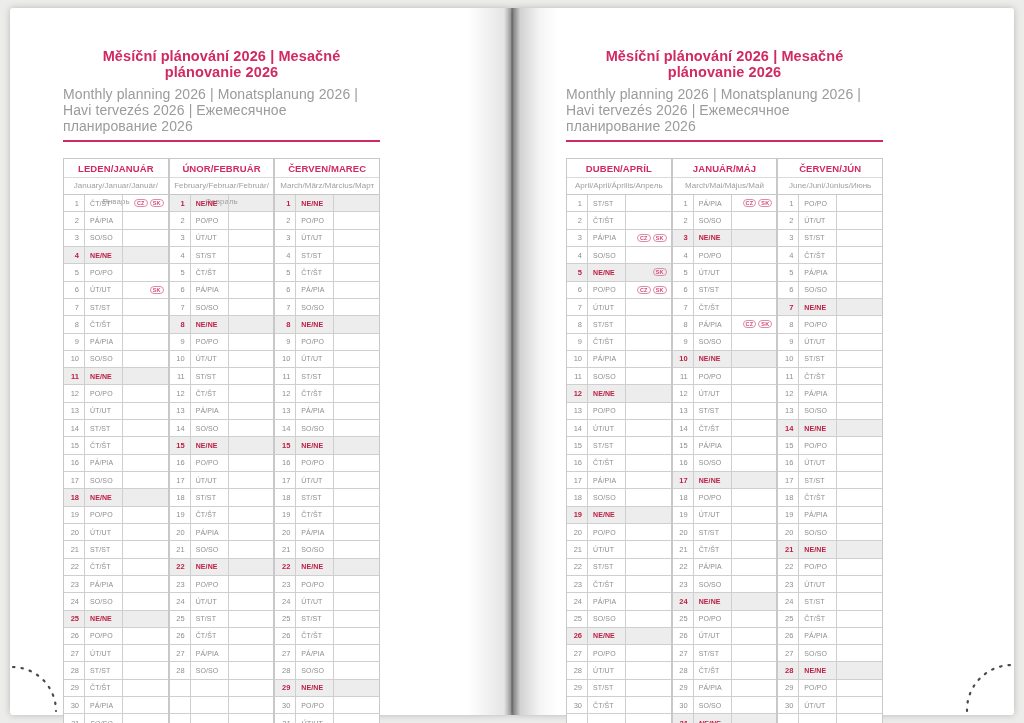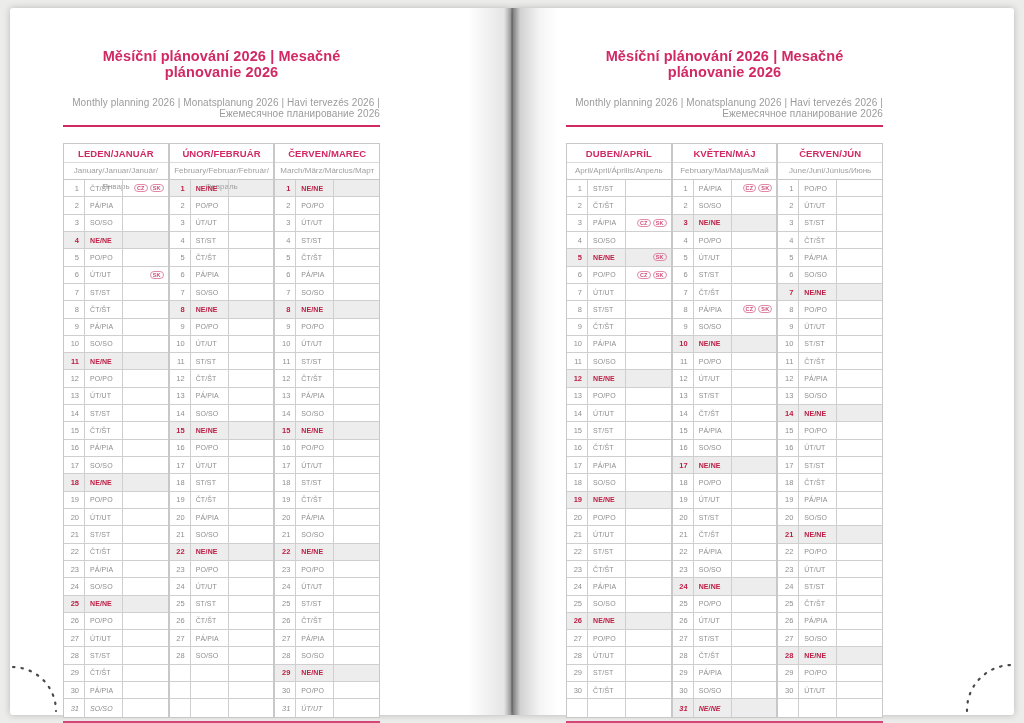--- a/index.html
+++ b/index.html
@@ -25,22 +25,22 @@
       rgba(0,0,0,0.50) 50%, rgba(0,0,0,0.18) 58%, rgba(0,0,0,0.04) 80%, rgba(0,0,0,0) 100%);
     pointer-events:none;
   }
   .page-inner{position:absolute;left:53px;top:0;width:317px;height:707px;}
   .page-title{
     margin-top:40px;text-align:center;
     font-size:14.5px;font-weight:bold;letter-spacing:0.1px;
     color:var(--accent);
   }
   .page-subtitle{
-    margin-top:17px;text-align:right;
-    font-size:10px;color:#9b9b9b;letter-spacing:0.1px;
+    margin-top:6px;text-align:left;
+    font-size:14px;color:#9b9b9b;letter-spacing:0.1px;
   }
   .header-rule{margin-top:6px;height:2px;background:var(--accent);}
   .columns{display:flex;margin-top:16px;}
   .month{width:126px;border:1px solid #c8c8c8;box-sizing:border-box;background:#fff;}
   .month-name{
     height:18px;line-height:19px;text-align:center;
     font-size:9.5px;font-weight:bold;color:var(--accent);
     border-bottom:1px solid #dadada;letter-spacing:0.1px;
   }
   .month-langs{
@@ -749,22 +749,22 @@
                 <div class="c-note"></div>
               </div>
               <div class="mrow">
                 <div class="c-num"></div>
                 <div class="c-day"></div>
                 <div class="c-note"></div>
               </div>
             </div>
         </div>
         <div class="month">
-          <div class="month-name">KVĚTEN/MÁJ</div>
-          <div class="month-langs">February/Mai/Május/Май</div>
+          <div class="month-name">JANUÁR/MÁJ</div>
+          <div class="month-langs">March/Mai/Május/Май</div>
           <div class="month-rows">
               <div class="mrow">
                 <div class="c-num">1</div>
                 <div class="c-day">PÁ/PIA</div>
                 <div class="c-note">
                   <span class="badge">CZ</span>
                   <span class="badge">SK</span>
                 </div>
               </div>
               <div class="mrow">

